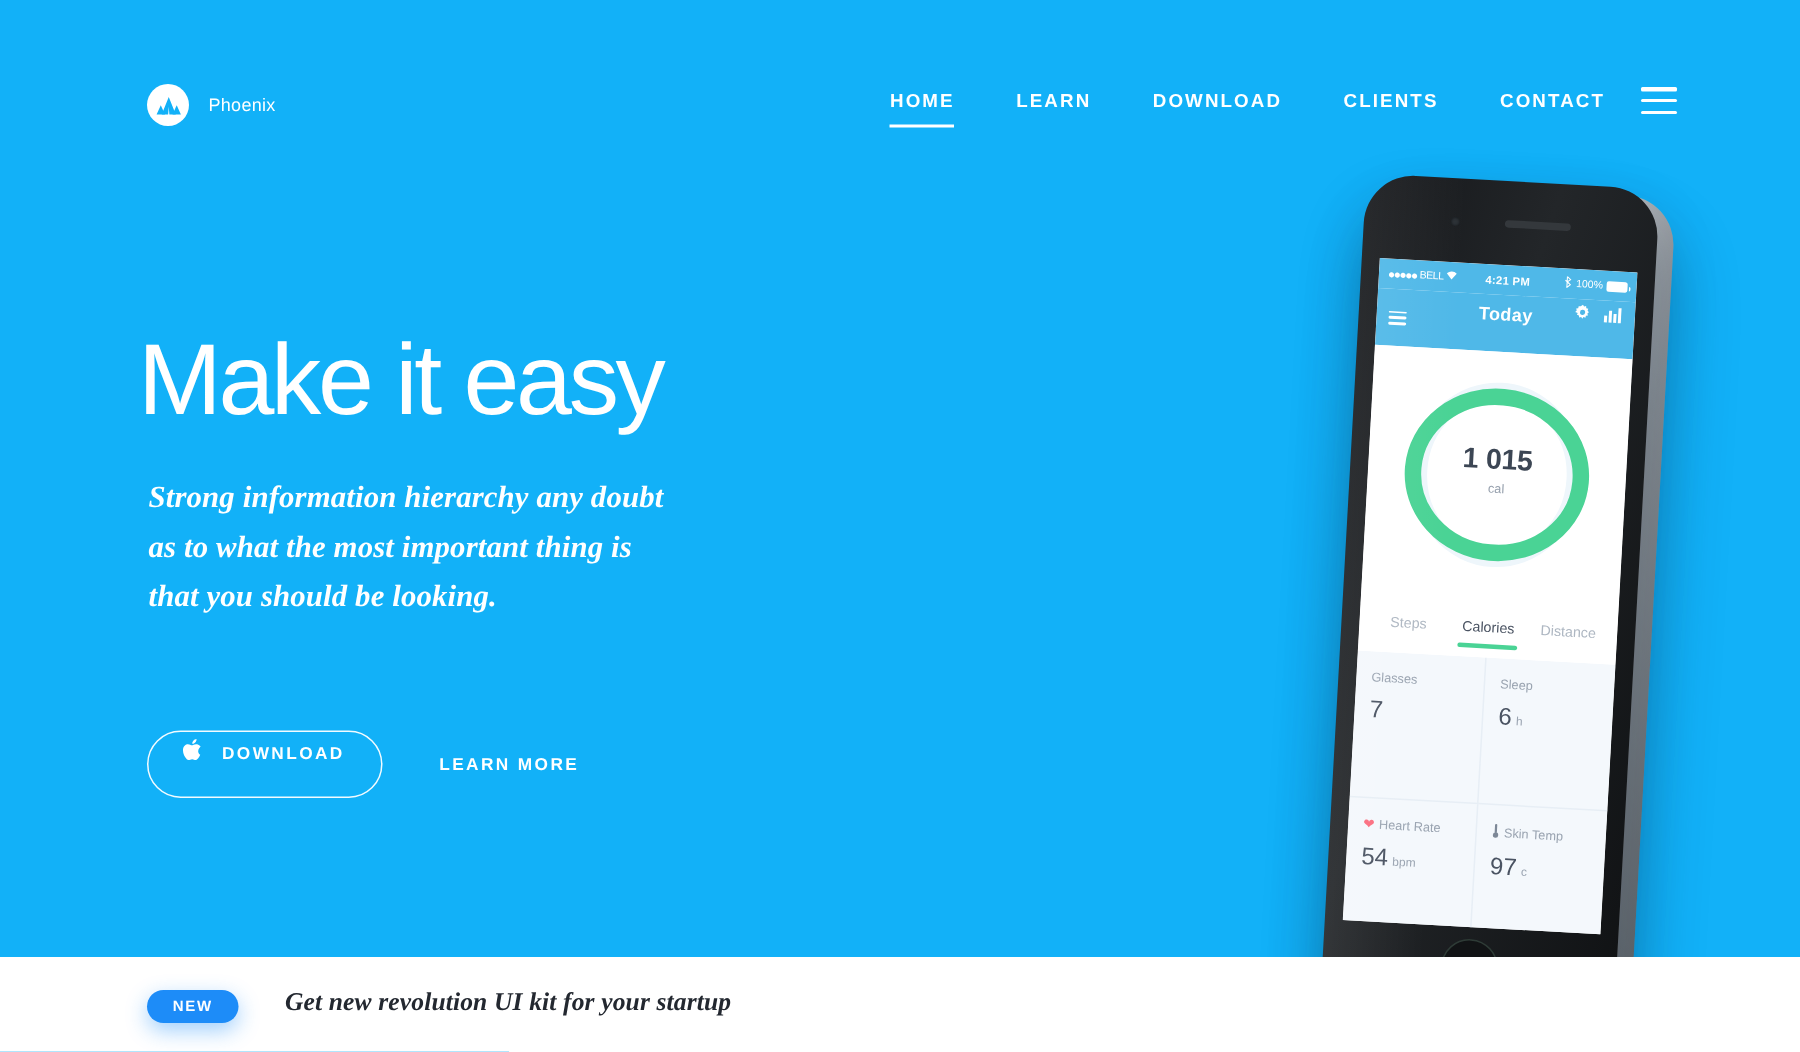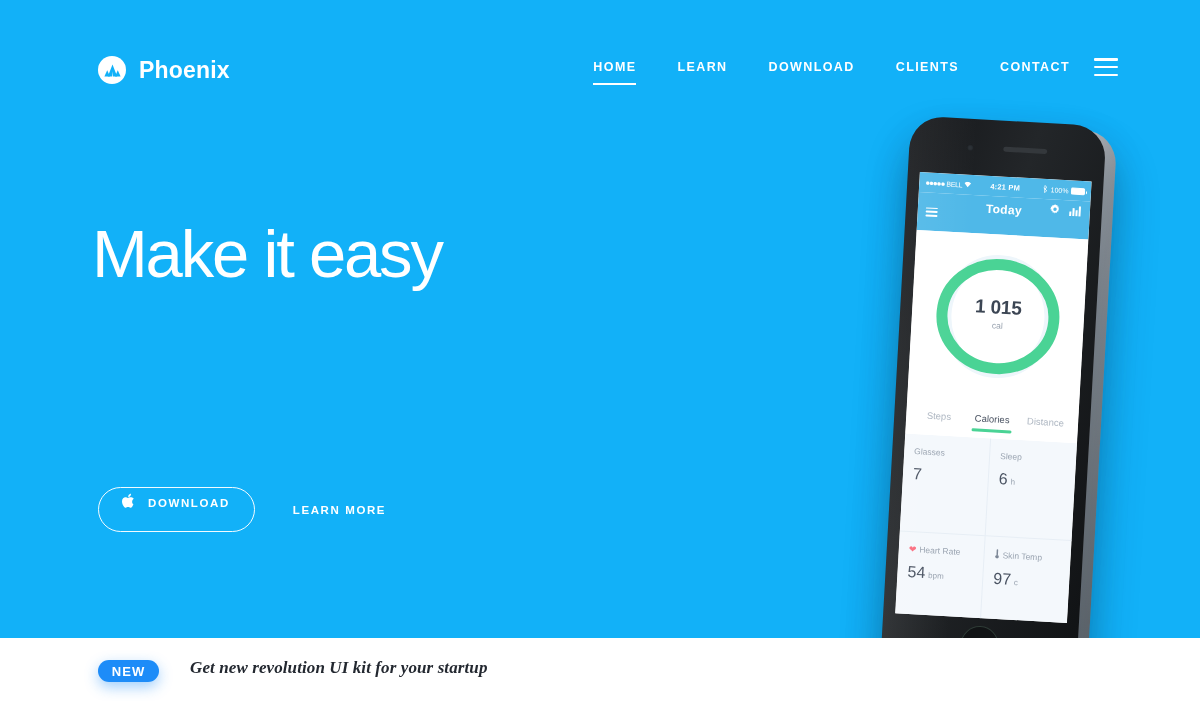--- a/index.html
+++ b/index.html
@@ -18,21 +18,21 @@
   }
 
   
   .nav { position:absolute; left:0; top:0; width:1200px; height:140px; }
   .brand { position:absolute; left:98px; top:56px; display:flex; align-items:center; gap:13px; }
   .logo-mark {
     width:28px; height:28px; border-radius:50%; background:#fff;
     display:flex; align-items:center; justify-content:center;
   }
   .brand-name {
-    color:#fff; font-size:23px; font-weight:bold; letter-spacing:.2px;
+    color:#fff; font-size:12px; font-weight:normal; letter-spacing:.2px;
   }
   .nav-links {
     position:absolute; right:118px; top:58px;
     display:flex; align-items:flex-start; gap:17px;
   }
   .nav-link {
     position:relative; color:#fff; font-size:12.5px; font-weight:bold;
     letter-spacing:1.4px; padding:0 12px; text-decoration:none; white-space:nowrap;
     cursor:pointer; line-height:18px;
   }
@@ -74,21 +74,21 @@
     letter-spacing:1.6px; cursor:pointer; text-decoration:none;
   }
 
   
   .bottombar {
     position:absolute; left:0; top:638px; width:1200px; height:63px; background:#fff;
   }
   .badge-new {
     position:absolute; left:98px; top:660px; width:61px; height:22px;
     border-radius:11px; background:#1d8cf8; color:#fff;
-    font-size:13px; font-weight:bold; letter-spacing:1.1px;
+    font-size:10px; font-weight:bold; letter-spacing:1.1px;
     display:flex; align-items:center; justify-content:center;
     box-shadow:0 5px 14px rgba(29,140,248,.42); cursor:pointer;
   }
   .promo-text {
     position:absolute; left:190px; top:658px;
     font-family:"Liberation Serif", serif; font-style:italic; font-weight:bold;
     font-size:17px; color:#232830; letter-spacing:.1px;
   }
 
   
@@ -237,20 +237,25 @@
 
       <div class="burger">
         <span></span>
         <span></span>
         <span></span>
       </div>
     </div>
 
     <h1 class="headline">Make it easy</h1>
 
+    <div class="subhead">
+      <span>Strong information hierarchy any doubt</span>
+      <span>as to what the most important thing is</span>
+      <span>that you should be looking.</span>
+    </div>
 
     <div class="cta">
       <div class="btn-download">
         <span>
           <svg width="14" height="17" viewBox="0 0 14 17" aria-hidden="true">
             <path d="M11.1 8.9c0-2 1.6-3 1.7-3.1-0.9-1.4-2.4-1.6-2.9-1.6-1.3-0.1-2.4 0.7-3 0.7-0.6 0-1.5-0.7-2.6-0.7C2.9 4.2 1 5.4 1 8.2c0 1.7 0.6 3.5 1.5 4.7 0.7 1 1.3 1.8 2.2 1.8 0.9 0 1.3-0.6 2.4-0.6 1.1 0 1.4 0.6 2.4 0.6 0.9 0 1.5-0.9 2.1-1.8 0.5-0.8 0.8-1.6 0.9-1.7-0.1 0-1.4-0.6-1.4-2.3z" fill="#fff"></path>
             <path d="M9.3 2.9C9.8 2.3 10.1 1.5 10 0.7 9.3 0.7 8.4 1.2 7.9 1.8 7.4 2.4 7.1 3.2 7.2 3.9 8 4 8.8 3.5 9.3 2.9z" fill="#fff"></path>
           </svg>
         </span>
         <span class="lbl">DOWNLOAD</span>

